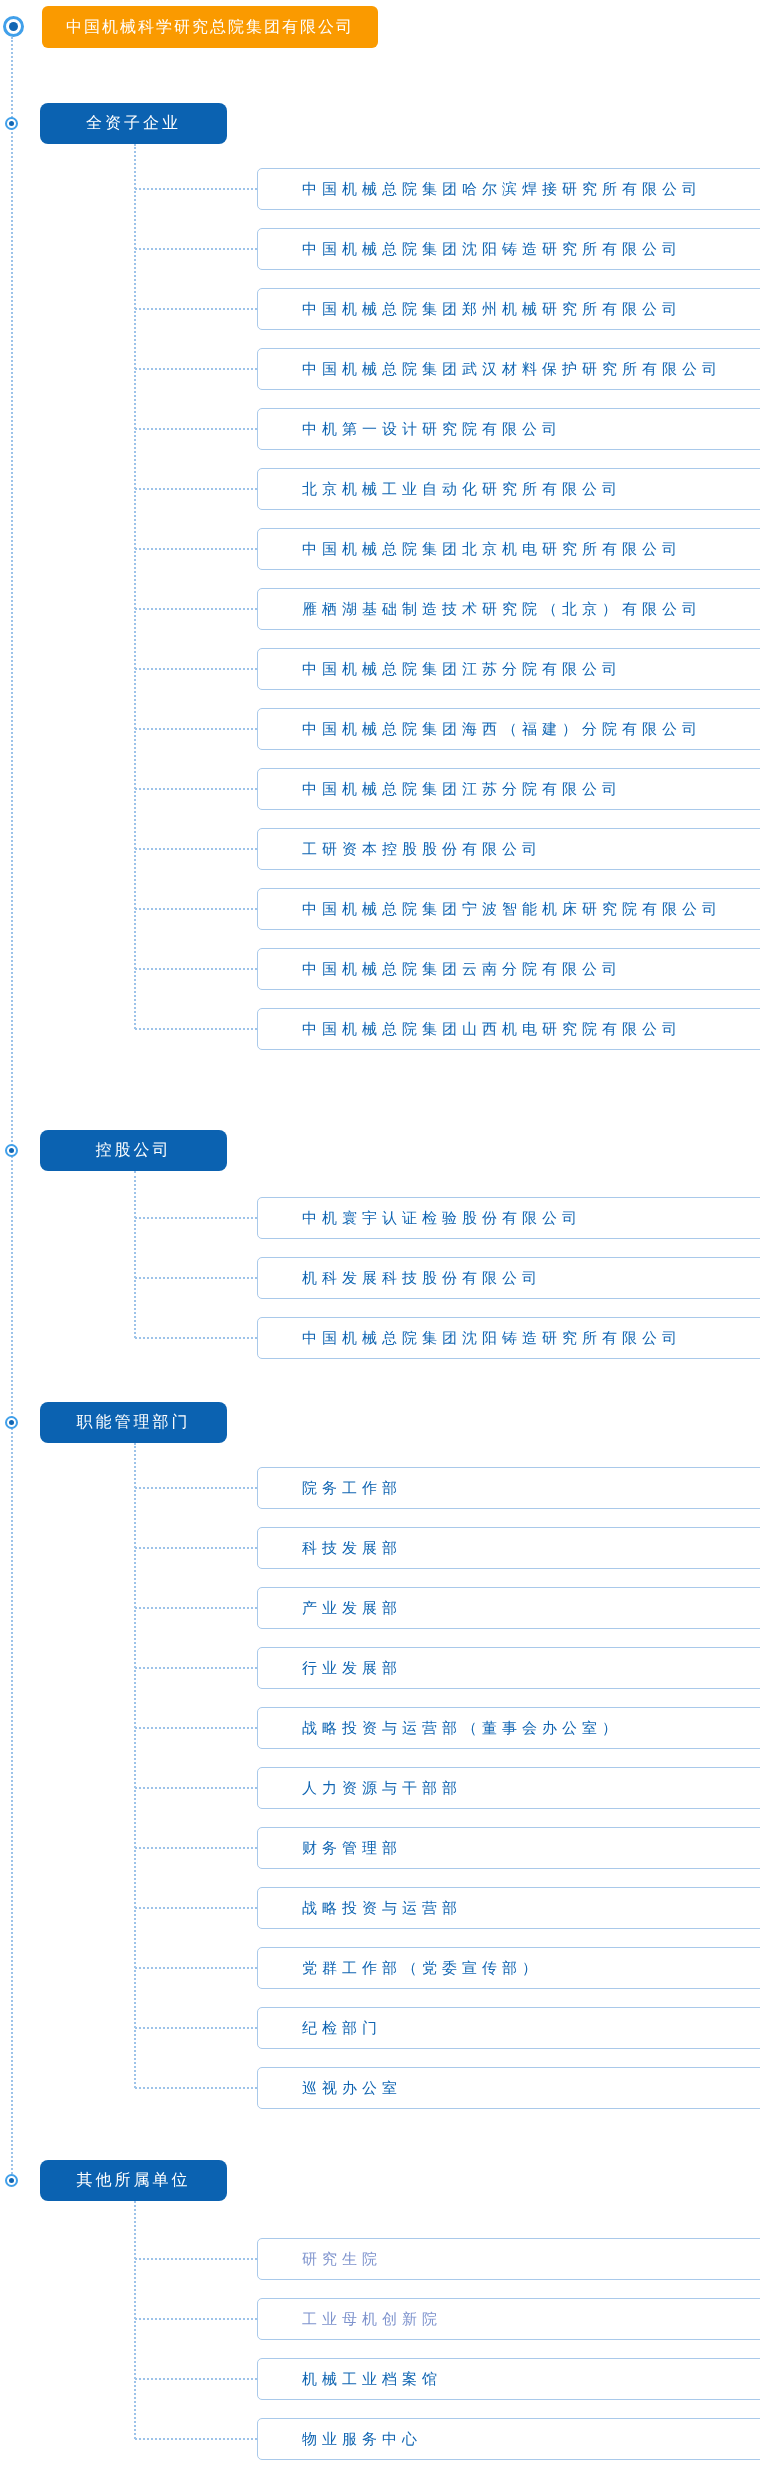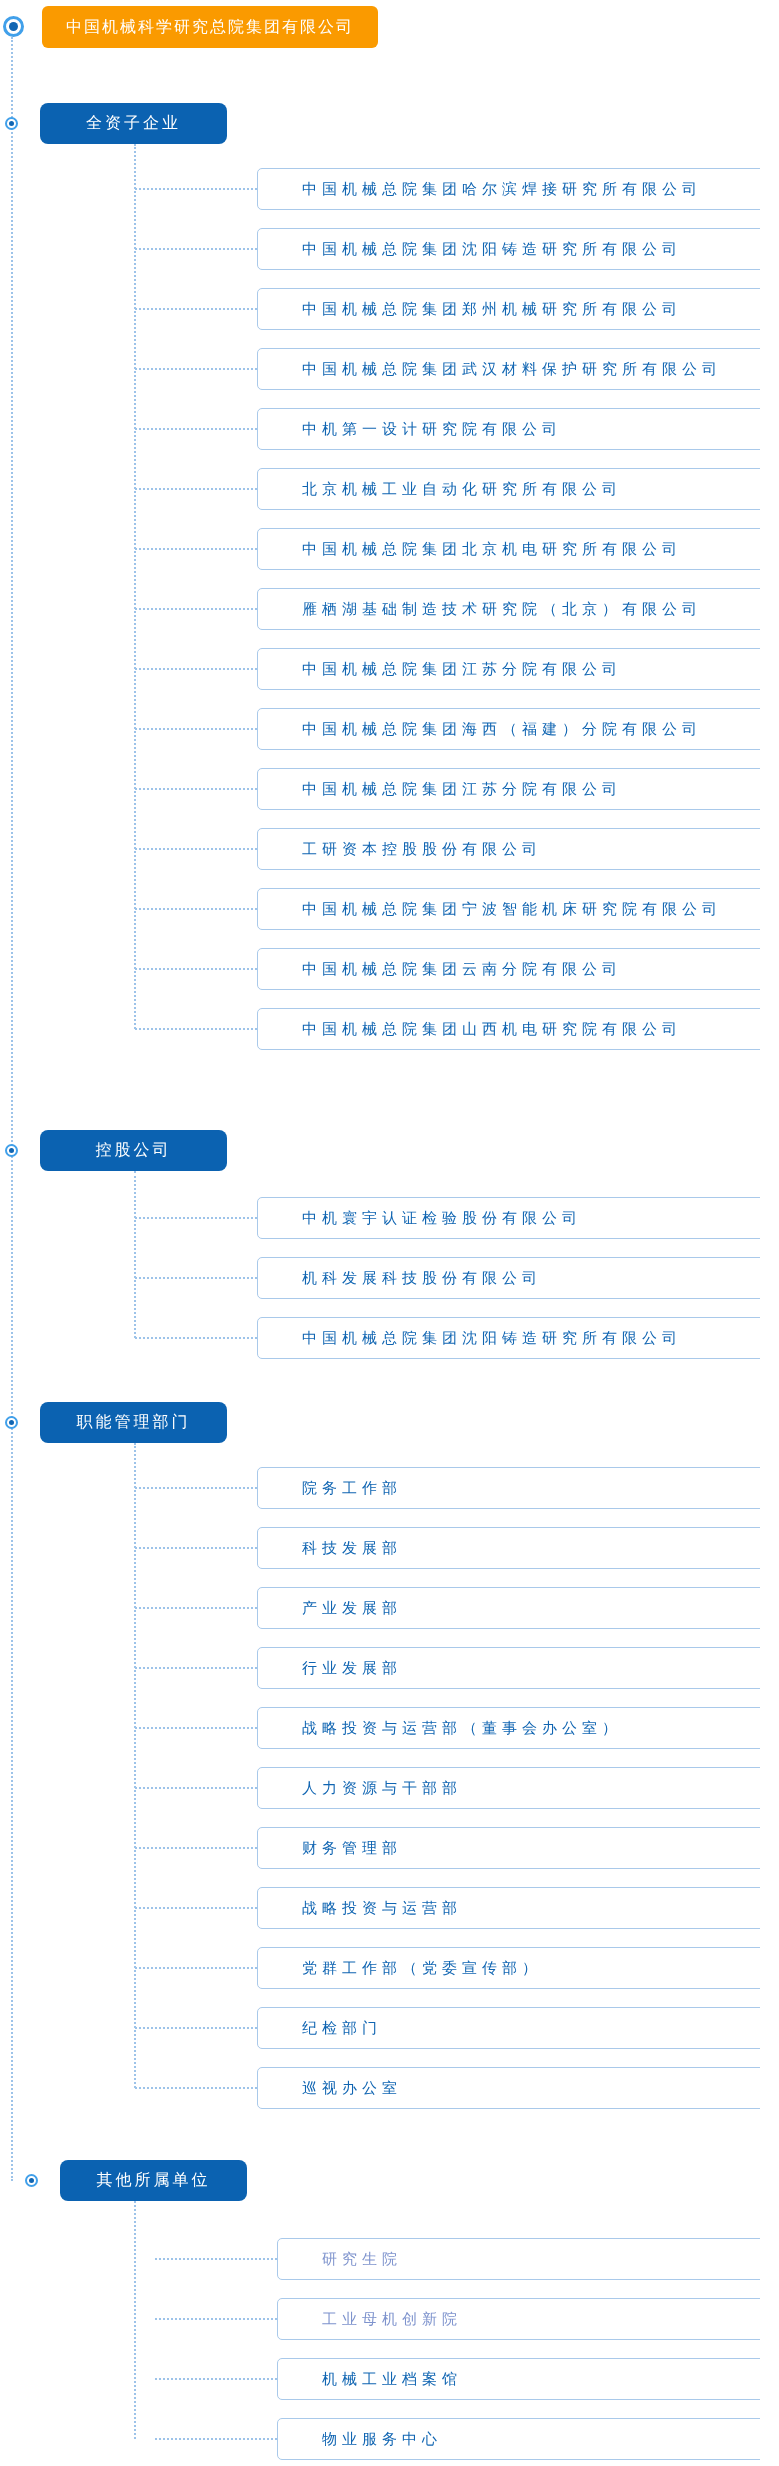--- a/index.html
+++ b/index.html
@@ -32,21 +32,21 @@
   .ring.big{left:3px;top:16px;width:15px;height:15px;border:3px solid var(--node-ring);}
   .ring.big::after{inset:3px;}
   .ring.small{left:5px;top:50%;margin-top:-7px;width:9px;height:9px;border:2px solid var(--node-ring);}
   .ring.small::after{inset:2px;}
 
   #sections{position:absolute;left:0;top:48px;width:779px;display:flow-root;}
   section.org-section{position:relative;}
   #sections section:nth-of-type(1){margin-top:55px;}
   #sections section:nth-of-type(2){margin-top:80px;}
   #sections section:nth-of-type(3){margin-top:43px;}
-  #sections section:nth-of-type(4){margin-top:51px;padding-left:20px;}
+  #sections section:nth-of-type(4){margin-top:51px;}
 
   .head-row{position:relative;height:41px;}
   .section-box{position:absolute;left:40px;top:0;width:187px;height:41px;
     background:var(--section-bg);border-radius:8px;color:var(--text-on-fill);
     display:flex;align-items:center;justify-content:center;
     font-size:16px;letter-spacing:3px;white-space:nowrap;}
 
   
   .child-rail{position:absolute;left:134px;top:41px;width:0;
     border-left:2px dotted var(--connector);z-index:0;}

